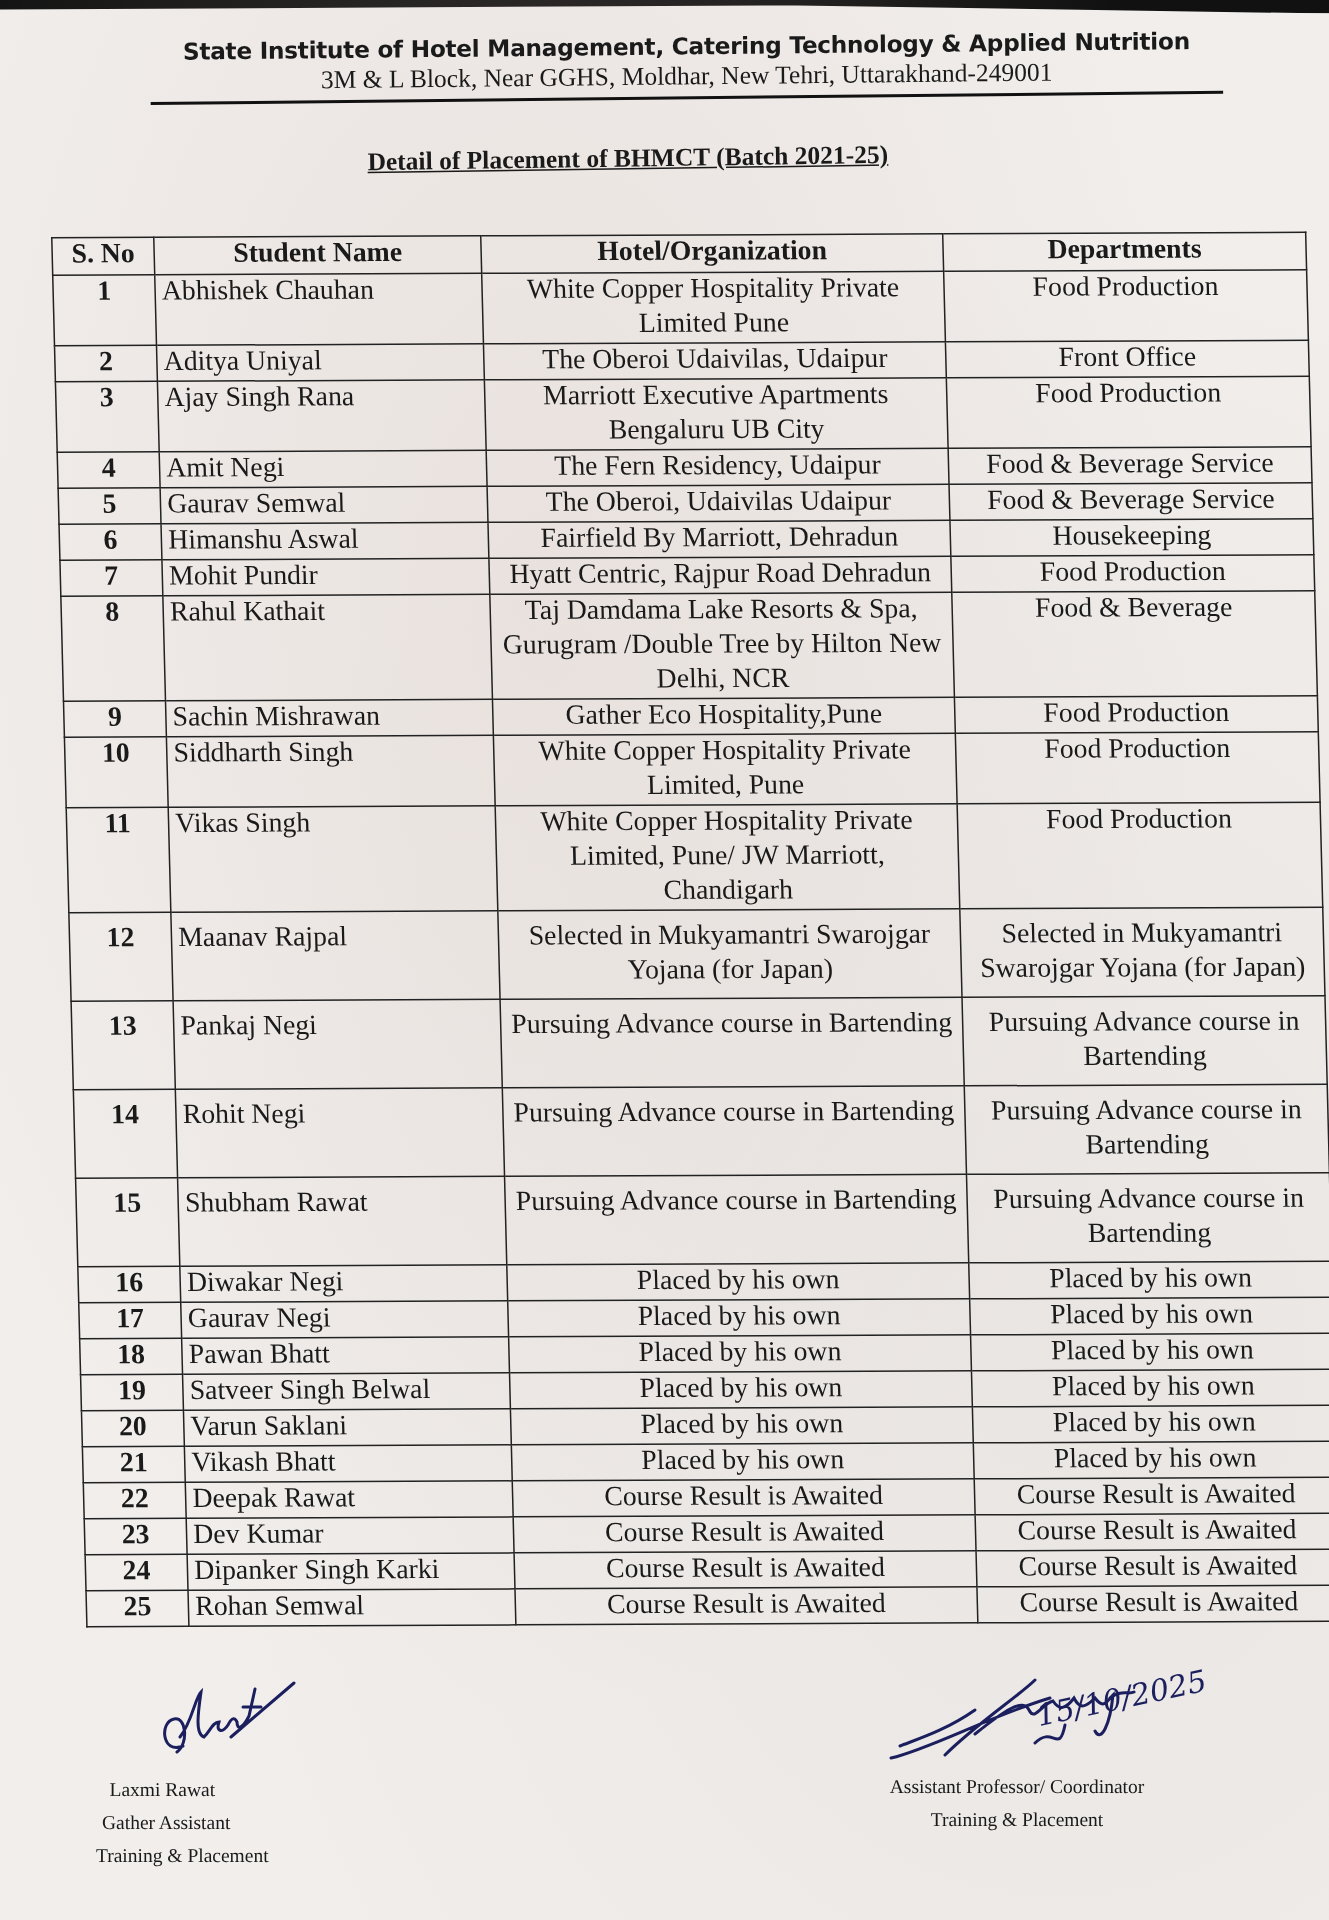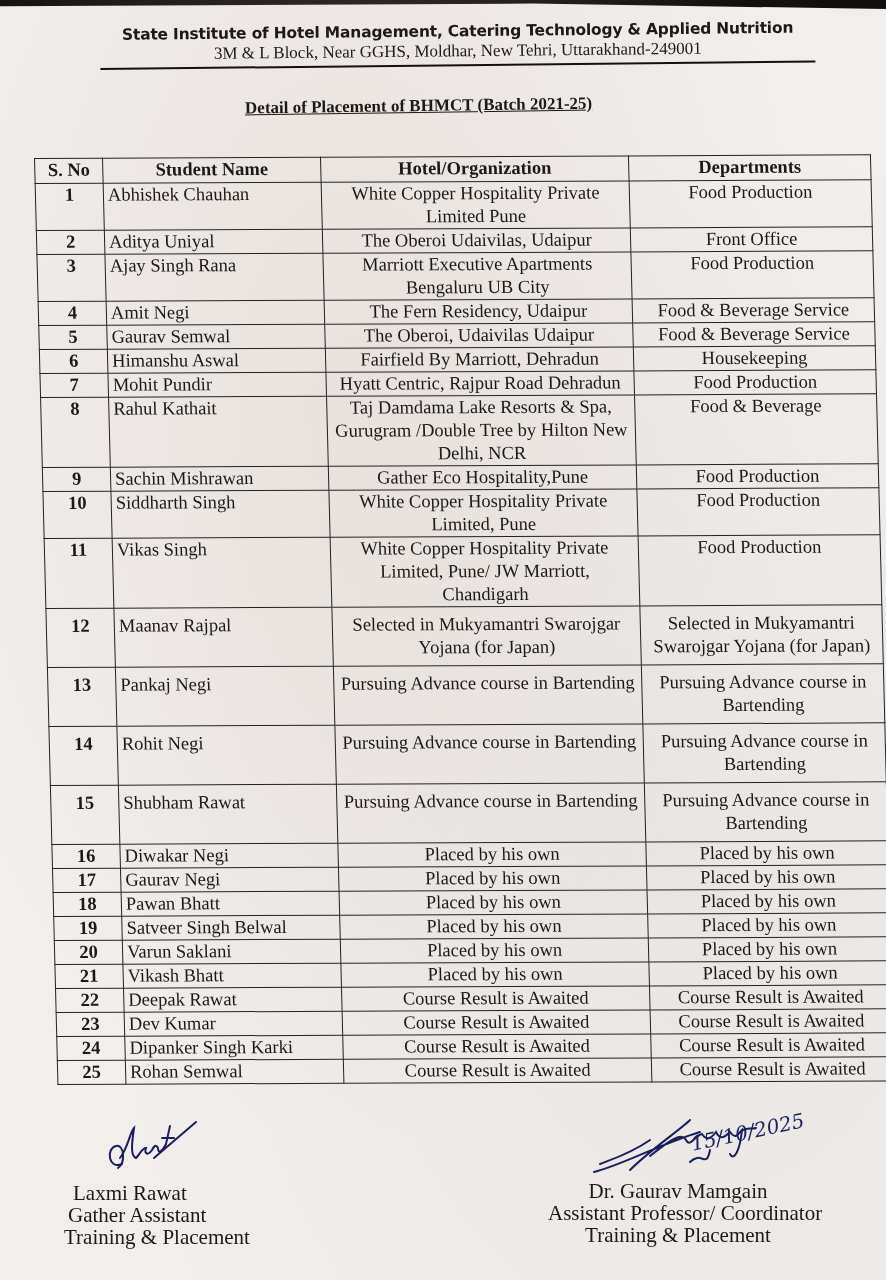--- a/index.html
+++ b/index.html
@@ -56,21 +56,21 @@
   table.placement th { font-weight: bold; text-align: center; height: 24px; }
   col.c-sno { width: 68px; }
   col.c-name { width: 218px; }
   col.c-hotel { width: 308px; }
   col.c-dept { width: 242px; }
   td.sno { text-align: center; font-weight: bold; }
   td.name { text-align: left; padding-left: 10px; }
   td.hotel, td.dept { text-align: center; }
   tr.tall td { padding-top: 6px; padding-bottom: 6px; }
   .signer {
-    position: absolute; font-size: 21px; line-height: 22px; white-space: nowrap;
+    position: absolute; font-size: 13px; line-height: 22px; white-space: nowrap;
   }
   .signer-left { left: 64px; top: 1182px; }
   .signer-left .s-name { padding-left: 9px; }
   .signer-left .s-role { padding-left: 4px; }
   .signer-right { left: 548px; top: 1180px; text-align: center; width: 260px; }
   .signature { position: absolute; }
   .sig-left { left: 100px; top: 1118px; width: 100px; height: 62px; }
   .sig-right { left: 590px; top: 1110px; width: 240px; height: 70px; }
   .sig-date {
     position: absolute; left: 690px; top: 1120px;
@@ -270,16 +270,15 @@
 </svg>
 <div class="sig-date">15/10/2025</div>
 
 <div class="signer signer-left">
   <div class="s-name">Laxmi Rawat</div>
   <div class="s-role">Gather Assistant</div>
   <div class="s-dept">Training &amp; Placement</div>
 </div>
 
 <div class="signer signer-right">
-  <div>Dr. Gaurav Mamgain</div>
   <div>Assistant Professor/ Coordinator</div>
   <div>Training &amp; Placement</div>
 </div>
 
 </body></html>

